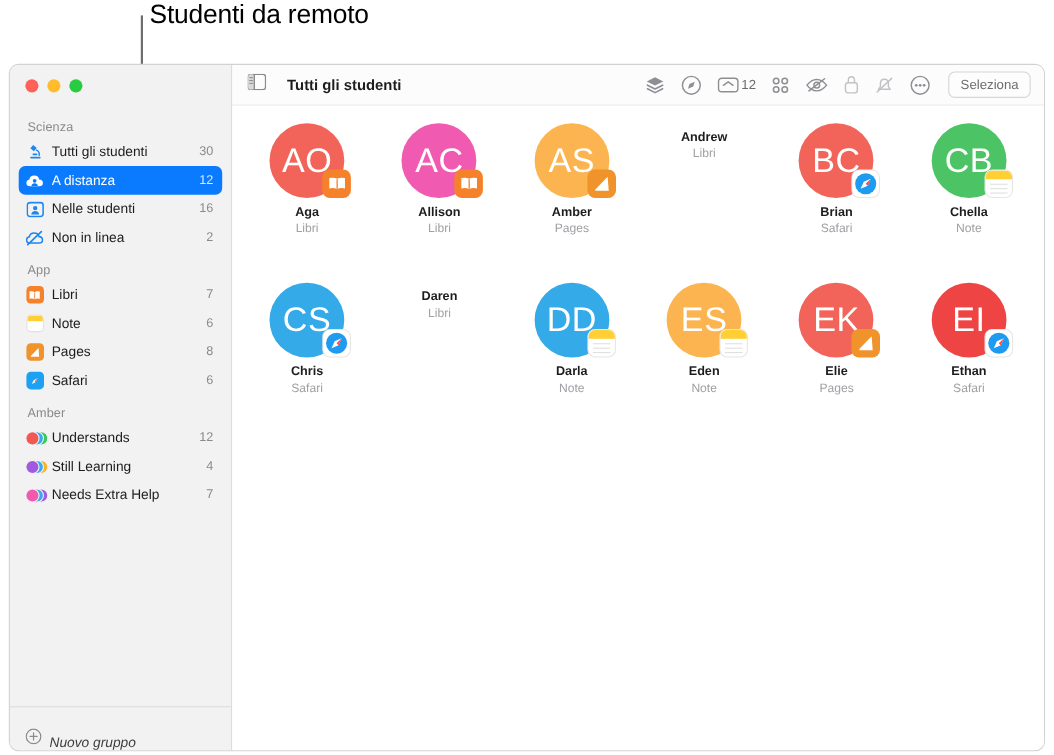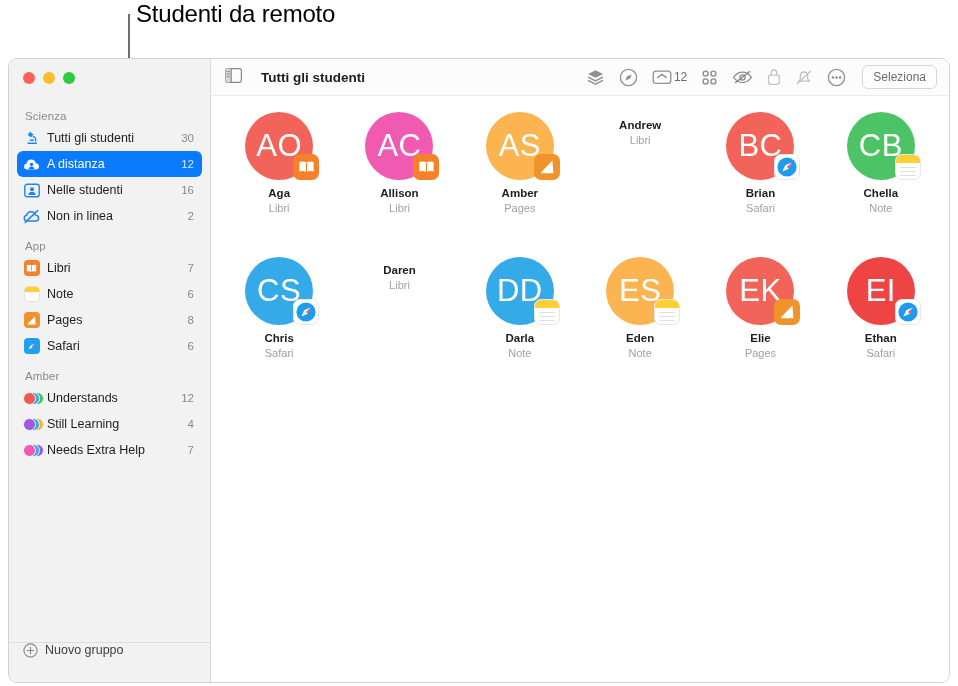--- a/index.html
+++ b/index.html
@@ -127,23 +127,24 @@
   .group-stack { width: 20px; height: 15px; position: relative; }
   .gs-c { position: absolute; top: 1px; width: 13px; height: 13px; border-radius: 50%; border: 1.3px solid #f2f2f2;}
   .gs-c:nth-child(1) { left: 0px; z-index: 3; }
   .gs-c:nth-child(2) { left: 4px; z-index: 2; }
   .gs-c:nth-child(3) { left: 8px; z-index: 1; }
 
   #new-group-bar {
     height: 40px;
     border-top: 1px solid #dcdcdc;
     display: flex;
-    align-items: flex-start;
+    align-items: flex-end;
     gap: 7px;
     padding-left: 14px;
+    font-style: italic;
   }
   #new-group-bar .ng-label { font-size: 12.5px; color: #3d3d3f; }
 
   
   #main { flex: 1; display: flex; flex-direction: column; background: #ffffff; }
 
   #toolbar {
     height: 37px;
     display: flex;
     align-items: center;

